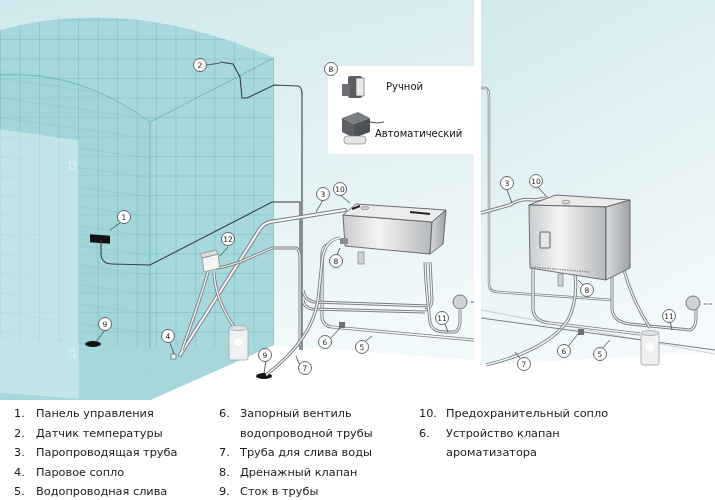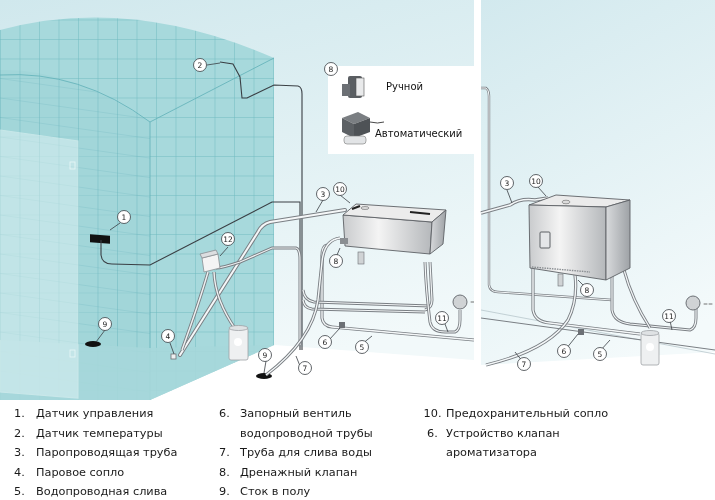--- a/index.html
+++ b/index.html
@@ -3,21 +3,21 @@
   <meta charset="utf-8">
   <style>
     html, body { margin:0; padding:0; background:#ffffff; }
     body { width:715px; height:500px; position:relative; overflow:hidden; font-family:"DejaVu Sans", sans-serif; }
     #scene { position:absolute; left:0; top:0; width:715px; height:400px; }
     .legend { position:absolute; top:404px; font-size:11.3px; color:#1a1a1a; line-height:19.5px; }
     .legend .row { display:flex; white-space:nowrap; }
     .legend .num { display:inline-block; }
     .col1 { left:14px; } .col1 .num { width:22px; }
     .col2 { left:219px; } .col2 .num { width:21px; }
-    .col3 { left:419px; } .col3 .num { width:27px;text-align:center; }
+    .col3 { left:419px; } .col3 .num { width:27px; }
     .callout-text { font-family:"DejaVu Sans", sans-serif; font-size:7.5px; fill:#222; text-anchor:middle; dominant-baseline:central; }
     .valve-label { font-family:"DejaVu Sans", sans-serif; font-size:10px; fill:#111; }
   </style>
 </head>
 <body>
 
 <svg id="scene" viewBox="0 0 715 400" xmlns="http://www.w3.org/2000/svg">
   <defs>
     <linearGradient id="bgL" x1="0" y1="0" x2="0.3" y2="1">
       <stop offset="0" stop-color="#d0e8ed"></stop>
@@ -301,21 +301,21 @@
     <g>
         <circle cx="524" cy="364" r="6.5" fill="#fff" stroke="#3a3f44" stroke-width="0.8"></circle>
         <text class="callout-text" x="524" y="364">7</text>
       </g>
   </g>
 </svg>
 
 <div class="legend col1">
   <div class="row">
       <span class="num">1.</span>
-      <span>Датчик управления</span>
+      <span>Панель управления</span>
     </div>
   <div class="row">
       <span class="num">2.</span>
       <span>Датчик температуры</span>
     </div>
   <div class="row">
       <span class="num">3.</span>
       <span>Паропроводящая труба</span>
     </div>
   <div class="row">
@@ -339,21 +339,21 @@
   <div class="row">
       <span class="num">7.</span>
       <span>Труба для слива воды</span>
     </div>
   <div class="row">
       <span class="num">8.</span>
       <span>Дренажный клапан</span>
     </div>
   <div class="row">
       <span class="num">9.</span>
-      <span>Сток в полу</span>
+      <span>Сток в трубы</span>
     </div>
 </div>
 <div class="legend col3">
   <div class="row">
       <span class="num">10.</span>
       <span>Предохранительный сопло</span>
     </div>
   <div class="row">
       <span class="num">6.</span>
       <span>Устройство клапан</span>

